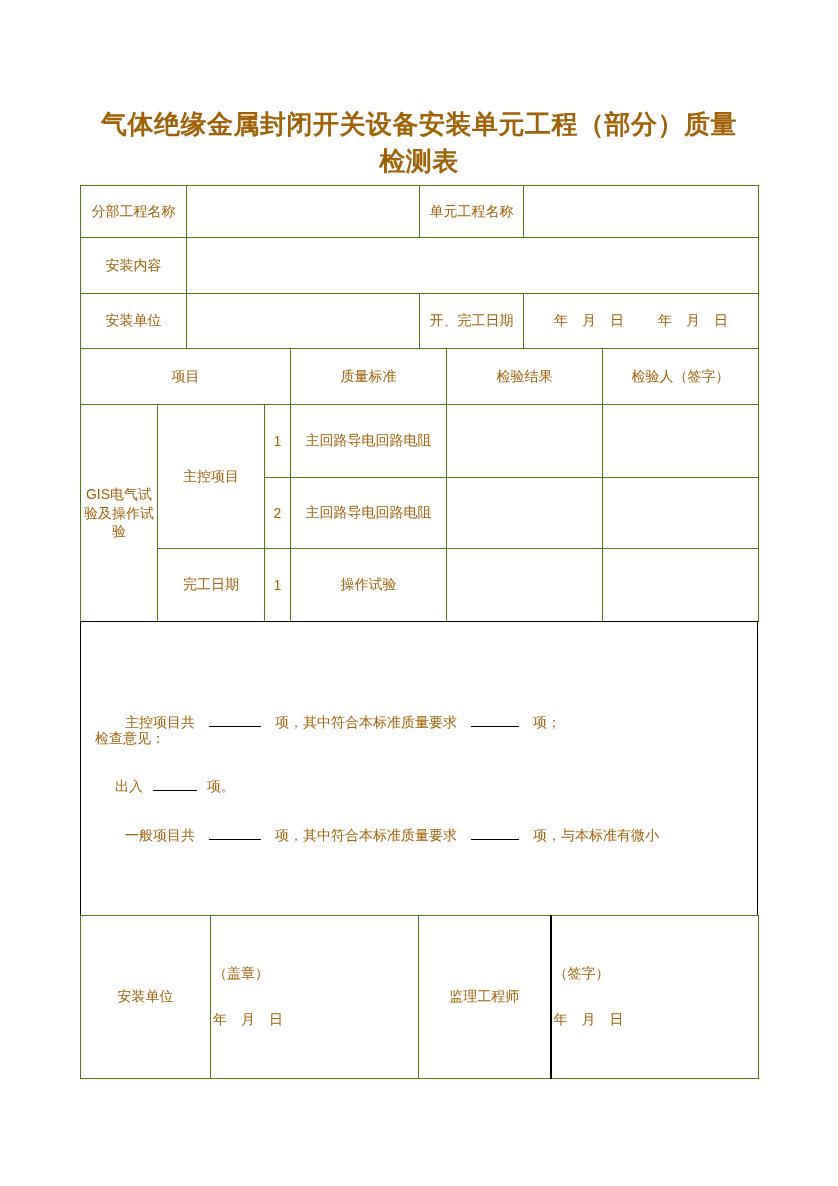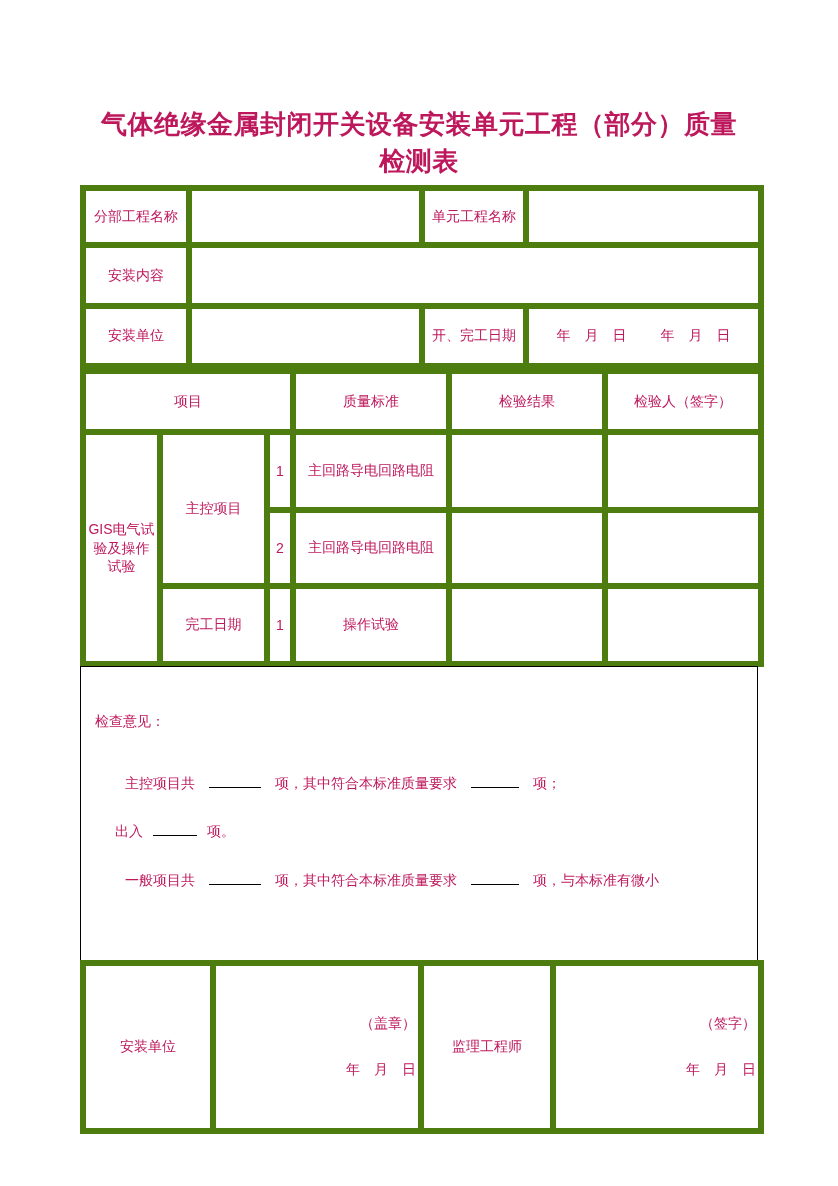--- a/index.html
+++ b/index.html
@@ -1,20 +1,20 @@
 <!DOCTYPE html>
 <html><head>
 <meta charset="utf-8">
 <style>
   html, body { margin: 0; padding: 0; background: #ffffff; }
   .page {
     width: 838px;
     height: 1186px;
     background: #ffffff;
-    color: #be185d;
+    color: #a16207;
     font-family: "Liberation Sans", sans-serif;
     overflow: hidden;
   }
   .inner { width: 678px; margin: 0 auto; }
   .title {
     margin: 0 auto 5px auto;
     padding-top: 106px;
     max-width: 662px;
     font-size: 26px;
     font-weight: bold;
@@ -22,21 +22,21 @@
     text-align: center;
     letter-spacing: 0.5px;
   }
   table.tbl {
     width: 678px;
     border-collapse: collapse;
     table-layout: fixed;
   }
   table.tbl + table.tbl, .opinion, table.tbl.after { margin-top: -1px; }
   .tbl td {
-    border: 6px solid #4d7c0f;
+    border: 1px solid #4d7c0f;
     text-align: center;
     vertical-align: middle;
     font-size: 14px;
     padding: 0 2px;
     overflow: hidden;
   }
   
   .ra1 td { height: 51px; }
   .ra2 td { height: 55px; font-family: Liberation Mono, monospace; }
   .ra3 td { height: 54px; }
@@ -72,21 +72,21 @@
   }
   .blank.w1 { width: 52px; }
   .blank.w2 { width: 48px; }
   .blank.w3 { width: 44px; margin: 0 10px; }
   
   .rd td { height: 162px; }
   .stack {
     display: flex;
     flex-direction: column;
     justify-content: center;
-    align-items: flex-end;
+    align-items: flex-start;
     gap: 28px;
     height: 100%;
   }
   td.thick-right { border-right: 2px solid #000; }
 </style>
 </head>
 <body>
 
 <div class="page">
   <div class="inner">
@@ -159,24 +159,24 @@
         <td>完工日期</td>
         <td>1</td>
         <td>操作试验</td>
         <td></td>
         <td></td>
       </tr>
     </tbody>
       </table>
 
     <div class="opinion">
-      <div class="op-line">检查意见：</div>
       <div class="op-line op-l1">
         <span>主控项目共</span><span class="blank w1"></span><span>项，其中符合本标准质量要求</span><span class="blank w2"></span><span>项；</span>
       </div>
+      <div class="op-line">检查意见：</div>
       <div class="op-line op-l3">
         <span>出入</span><span class="blank w3"></span><span>项。</span>
       </div>
       <div class="op-line op-l2">
         <span>一般项目共</span><span class="blank w1"></span><span>项，其中符合本标准质量要求</span><span class="blank w2"></span><span>项，与本标准有微小</span>
       </div>
     </div>
 
     <table class="tbl after">
       <colgroup>

